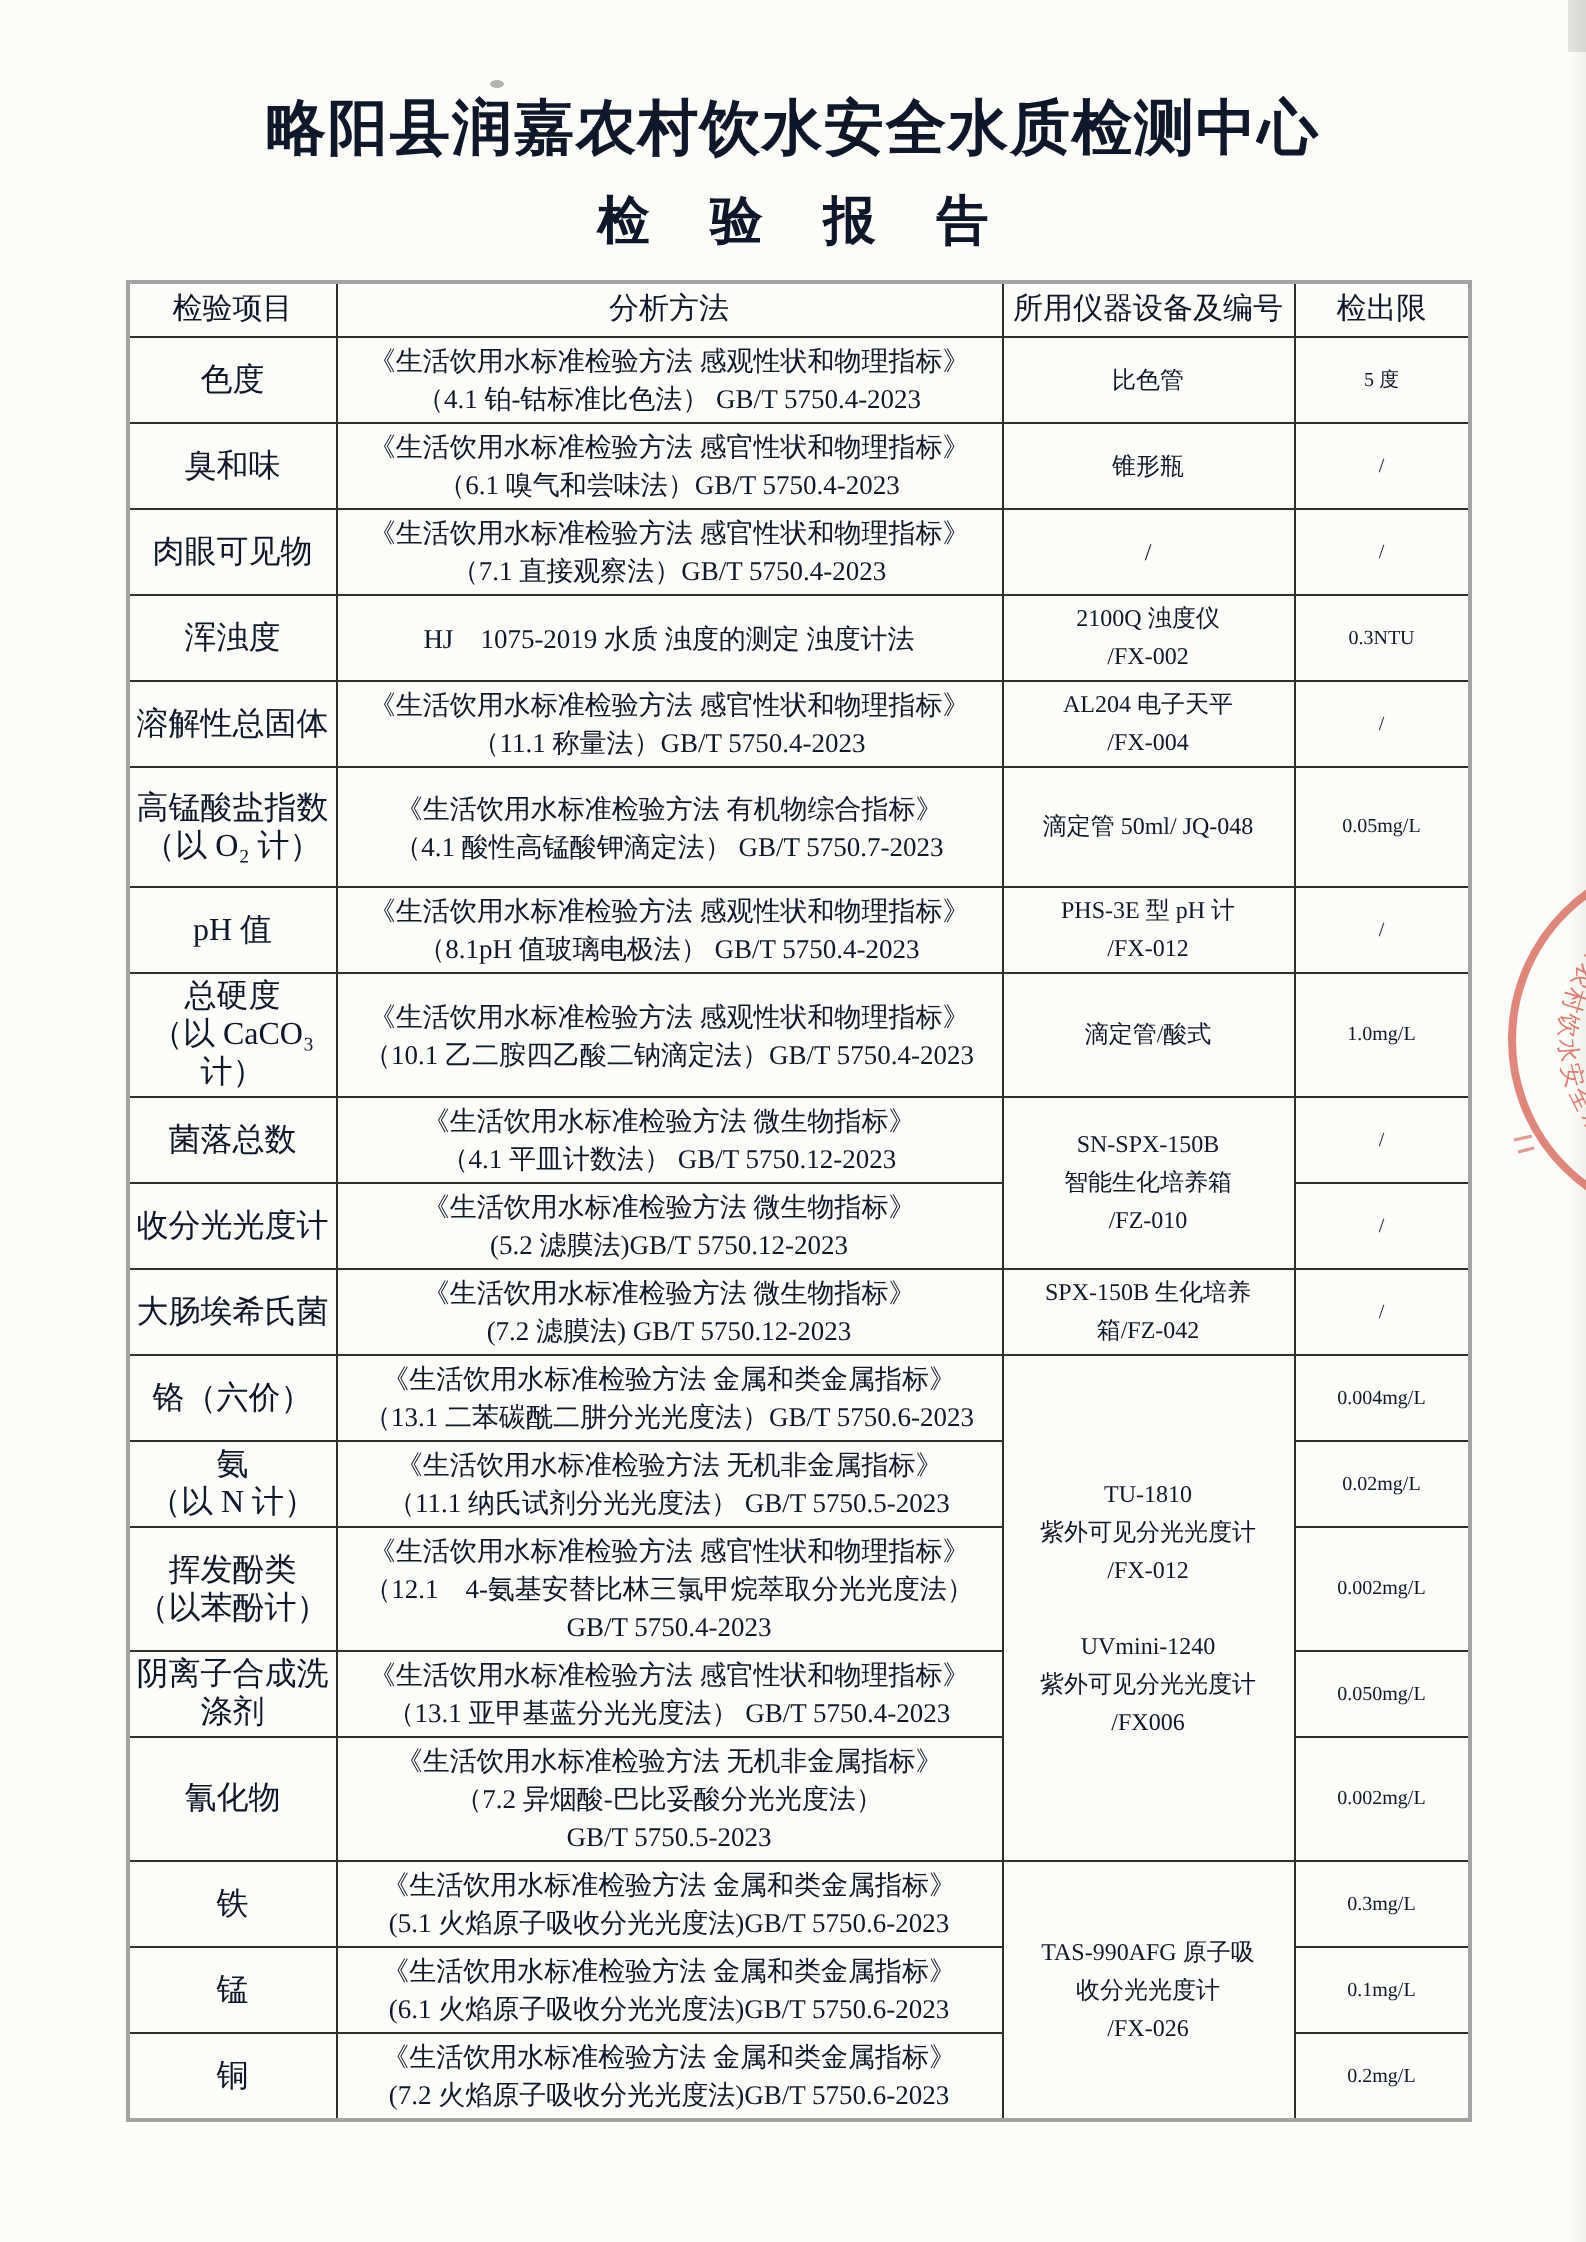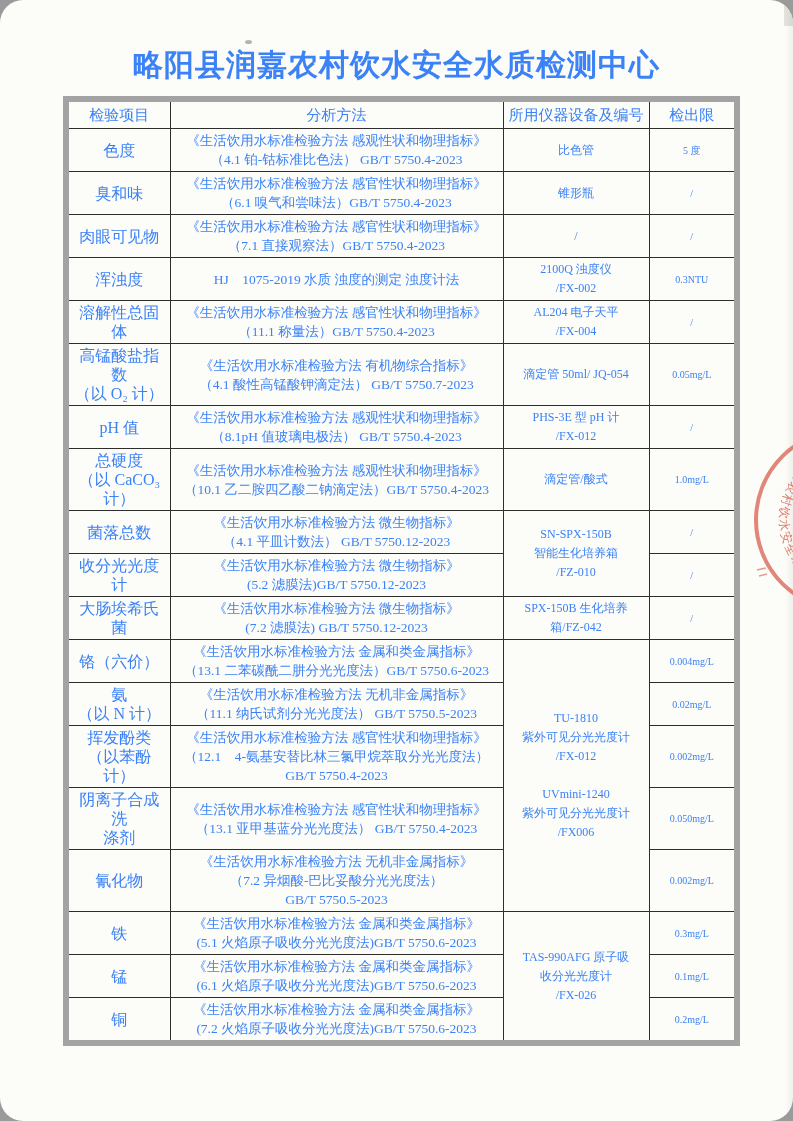--- a/index.html
+++ b/index.html
@@ -2,23 +2,22 @@
 <html><head>
 <meta charset="utf-8">
 <style>
   html,body{margin:0;padding:0;background:#9a9a9a;}
   .page{
     position:relative;
     width:793px;height:1121px;
     background:#fcfcf8;
     overflow:hidden;
     font-family:"Liberation Serif","DejaVu Serif",serif;
-    color:#3b82f6;
+    color:#0f172a;
     margin:0 auto;
-    border-radius:23px;
   }
   .scan-edge{
     position:absolute;right:0;top:0;bottom:0;width:8px;
     background:linear-gradient(to right, rgba(0,0,0,0), rgba(0,0,0,0.05));
   }
   .scan-corner{
     position:absolute;right:0;top:0;width:9px;height:26px;
     background:#dcdad4;opacity:.75;
   }
   .speck{
@@ -33,21 +32,21 @@
     font-size:26px;font-weight:bold;letter-spacing:12px;margin-top:10px;line-height:34px;
     text-indent:12px; 
   }
   .meta-row{
     display:flex;justify-content:space-between;align-items:baseline;
     margin:15px 57px 0 63px;font-size:16px;line-height:22px;
   }
   table.report{
     border-collapse:collapse;table-layout:fixed;
     margin:12px 0 0 63px;width:671px;
-    border:6px solid #a3a3a3;
+    border:2px solid #a3a3a3;
   }
   table.report th, table.report td{
     border:1px solid #2e2e2e;
     text-align:center;vertical-align:middle;
     padding:2px 3px;
     line-height:19px;
     white-space:pre-line;
     overflow:hidden;
   }
   table.report th{
@@ -65,20 +64,21 @@
 <body>
 
 <div class="page">
 
   <div class="scan-corner"></div>
   <div class="scan-edge"></div>
   <div class="speck"></div>
 
   <div class="doc-header">
     <div class="doc-title">略阳县润嘉农村饮水安全水质检测中心</div>
+    <div class="doc-subtitle">检 验 报 告</div>
   </div>
 
 
   <table class="report">
     <colgroup>
       <col style="width:104px">
         <col style="width:333px">
         <col style="width:146px">
         <col style="width:88px">
     </colgroup>
@@ -124,21 +124,21 @@
 （11.1 称量法）GB/T 5750.4-2023</td>
       <td class="c-instr">AL204 电子天平
 /FX-004</td>
       <td class="c-limit">/</td>
     </tr>
     <tr class="r-tall">
       <td class="c-item">高锰酸盐指数
 （以 O₂ 计）</td>
       <td class="c-method">《生活饮用水标准检验方法 有机物综合指标》
 （4.1 酸性高锰酸钾滴定法） GB/T 5750.7-2023</td>
-      <td class="c-instr">滴定管 50ml/ JQ-054</td>
+      <td class="c-instr">滴定管 50ml/ JQ-048</td>
       <td class="c-limit">0.05mg/L</td>
     </tr>
     <tr class="r">
       <td class="c-item">pH 值</td>
       <td class="c-method">《生活饮用水标准检验方法 感观性状和物理指标》
 （8.1pH 值玻璃电极法） GB/T 5750.4-2023</td>
       <td class="c-instr">PHS-3E 型 pH 计
 /FX-012</td>
       <td class="c-limit">/</td>
     </tr>

